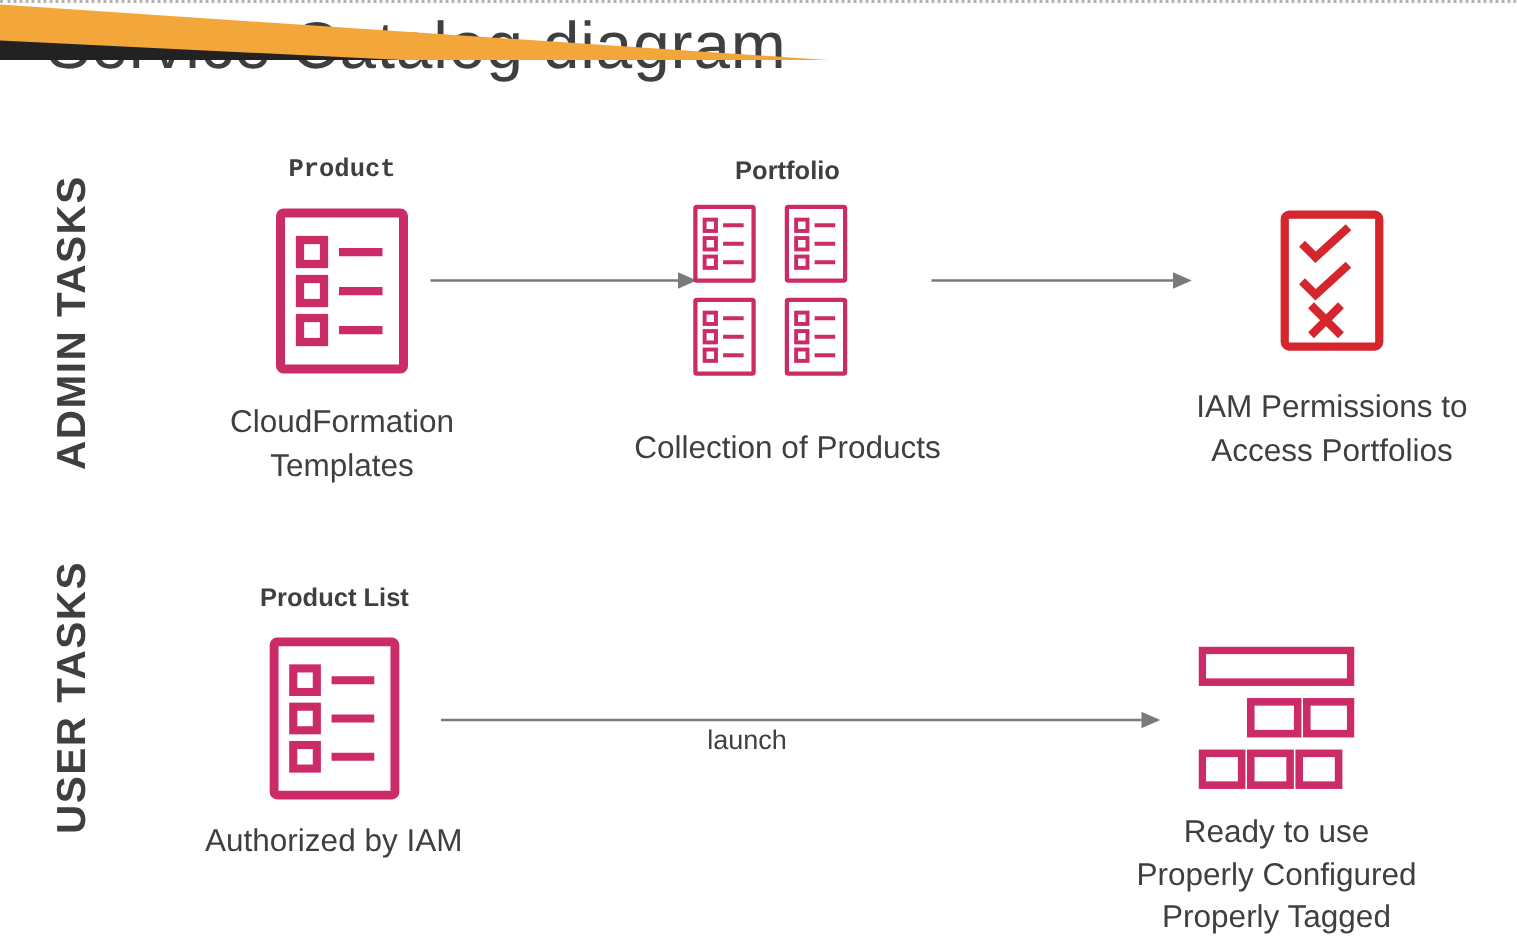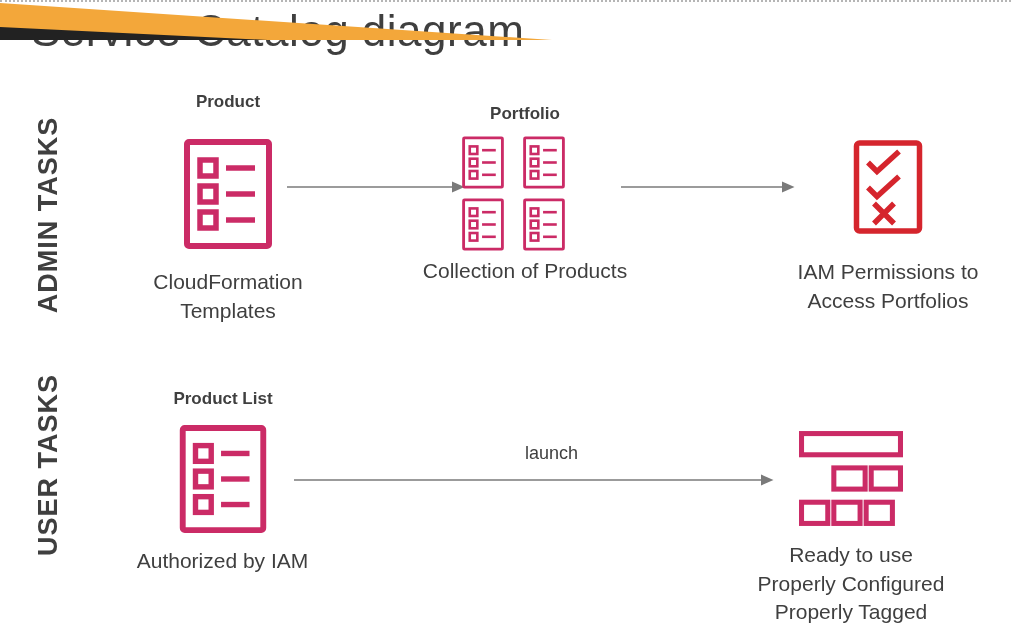--- a/index.html
+++ b/index.html
@@ -44,42 +44,42 @@
   .grid4 {
     position:absolute;
     display:grid;
     grid-template-columns:44px 44px;
     grid-column-gap:17px; grid-row-gap:9px;
   }
   .arrow { position:absolute; overflow:visible; }
   .arrow line { stroke:var(--arrow,#7a7a7a); stroke-width:1.6; }
   .arrow polygon { fill:var(--arrow,#7a7a7a); }
   .arrow-label {
-    position:absolute; text-align:right;
-    font-size:18px; color:var(--text,#3f3f3f);
+    position:absolute; text-align:center;
+    font-size:18px; color:var(--text,#3f3f3f);margin-top:40px;
   }
   .divider {
     position:absolute; left:0; right:0; top:336; height:0;
     border-top:2px dotted var(--divider,#b5b5b5);
   }
   .footer-art { position:absolute; left:0; top:586; }
   .footer-art .orange { fill:var(--orange,#f3a73a); }
   .footer-art .dark { fill:var(--dark,#222222); }
 </style>
 </head>
 <body>
 
 <div class="slide">
 
   <div class="title">Service Catalog diagram</div>
 
   <div class="vlabel" style="left:48px; top:215px;">ADMIN TASKS</div>
   <div class="vlabel" style="left:48px; top:465px;">USER TASKS</div>
 
-  <div class="node-label" style="left:138px; top:92px; width:180px;">Product</div>
+  <div class="node-label" style="left:138px; top:104px; width:180px;font-family:Liberation Mono, monospace;">Product</div>
   <svg class="icon doc-icon" style="left:183px; top:138px;" width="90" height="112" viewBox="0 0 90 112">
     <rect class="frame" x="4" y="4" width="82" height="104" rx="2"></rect>
     <rect x="17" y="22" width="16" height="16"></rect>
       <line x1="43" y1="30" x2="72" y2="30"></line>
     <rect x="17" y="48" width="16" height="16"></rect>
       <line x1="43" y1="56" x2="72" y2="56"></line>
     <rect x="17" y="74" width="16" height="16"></rect>
       <line x1="43" y1="82" x2="72" y2="82"></line>
   </svg>
   <div class="caption" style="left:133px; top:267px; width:190px;">CloudFormation Templates</div>
@@ -121,21 +121,21 @@
     <svg class="doc-icon" width="44" height="53" viewBox="0 0 90 112">
       <rect class="frame" x="4" y="4" width="82" height="104" rx="2"></rect>
       <rect x="17" y="22" width="16" height="16"></rect>
         <line x1="43" y1="30" x2="72" y2="30"></line>
       <rect x="17" y="48" width="16" height="16"></rect>
         <line x1="43" y1="56" x2="72" y2="56"></line>
       <rect x="17" y="74" width="16" height="16"></rect>
         <line x1="43" y1="82" x2="72" y2="82"></line>
     </svg>
   </div>
-  <div class="caption" style="left:420px; top:256px; width:210px;">Collection of Products</div>
+  <div class="caption" style="left:420px; top:284px; width:210px;">Collection of Products</div>
 
   <svg class="arrow" style="left:621px; top:180px;" width="174" height="14">
     <line x1="0" y1="7" x2="161" y2="7"></line>
     <polygon points="161,1.5 173.5,7 161,12.5"></polygon>
   </svg>
 
   <svg class="icon ctrl-icon" style="left:853px; top:139px;" width="70" height="96" viewBox="0 0 70 95">
     <rect class="frame" x="3.5" y="3.5" width="63" height="88" rx="3"></rect>
     <path d="M15 23 L24 32 L46 12"></path>
     <path d="M15 48 L24 57 L46 37"></path>

